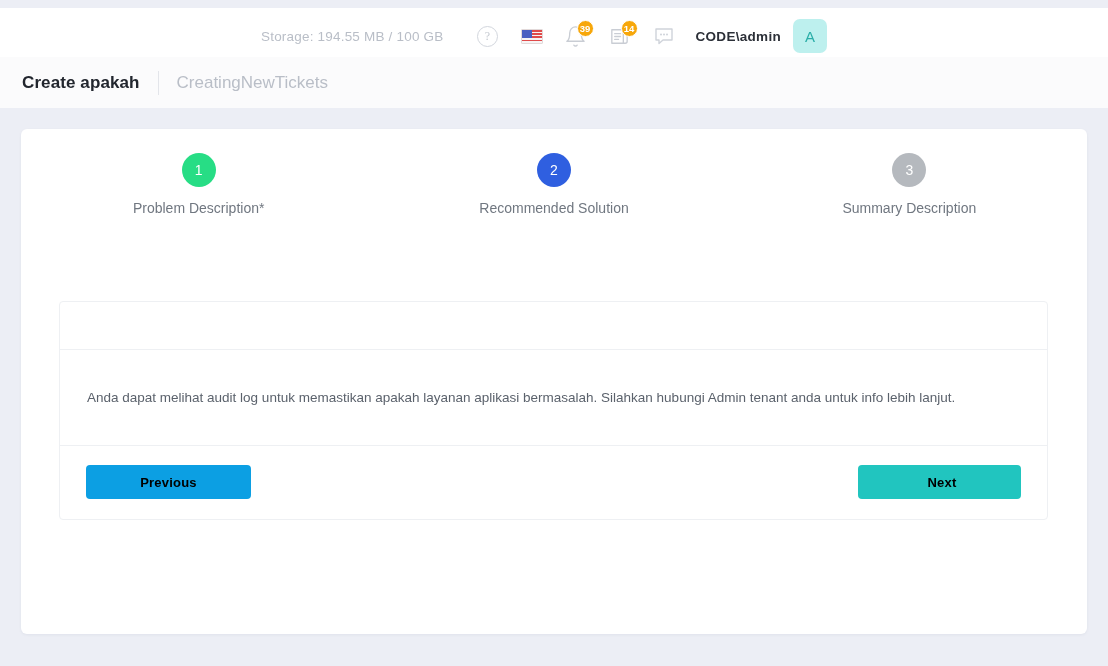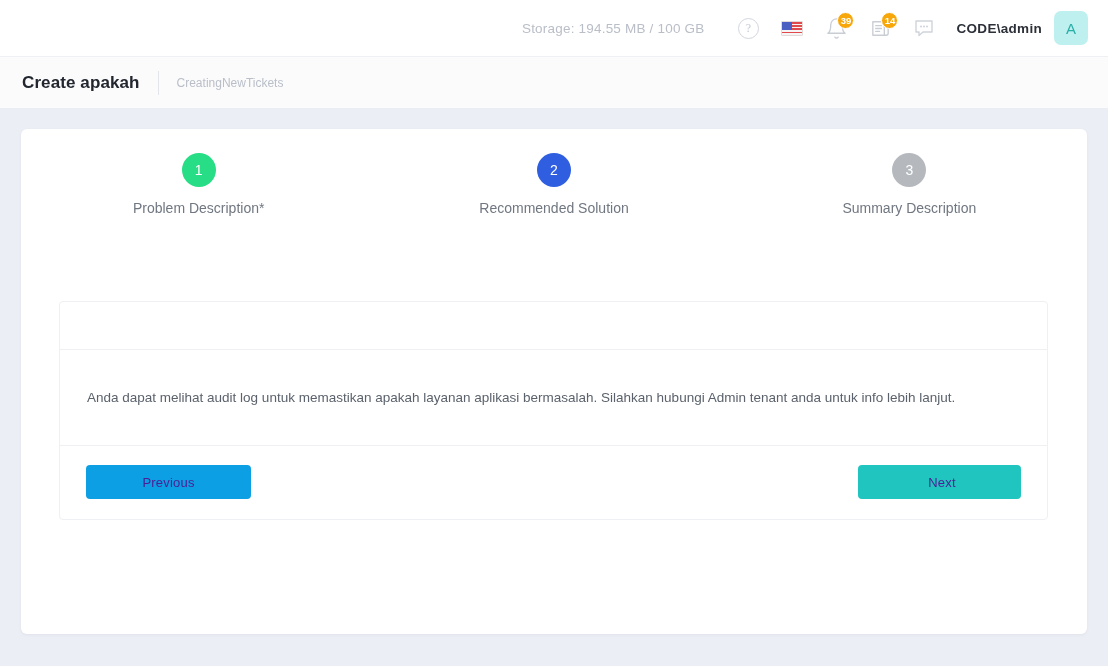--- a/index.html
+++ b/index.html
@@ -7,25 +7,25 @@
   html, body {
     margin: 0; padding: 0;
     width: 1108px; height: 666px;
     background: #eceef5;
     font-family: "Liberation Sans", sans-serif;
     overflow: hidden;
   }
 
   
   .topbar {
-    position: absolute; top: 0; left: 0;
+    position: absolute; top: 8px; left: 0;
     width: 1108px; height: 57px;
     background: #ffffff;
     border-bottom: 1px solid #eef0f3;
-    display: flex; align-items: center; justify-content: flex-end;
+    display: flex; align-items: center; justify-content: center;
     padding-right: 20px;
   }
   .topbar-inner { display: flex; align-items: center; gap: 0px; }
 
   .storage-text {
     font-size: 13.5px;
     color: #b9bec7;
     letter-spacing: .2px;
     margin-right: 22px;
     white-space: nowrap;
@@ -99,21 +99,21 @@
   }
   .page-title {
     font-size: 17px; font-weight: bold; color: #22262e;
     letter-spacing: .1px;
   }
   .title-divider {
     width: 1px; height: 24px; background: #e3e5ea;
     margin: 0 18px;
   }
   .breadcrumb {
-    font-size: 12px; color: #b9bec7;
+    font-size: 17px; color: #b9bec7;
   }
 
   
   .outer-card {
     position: absolute;
     left: 21px; top: 129px;
     width: 1066px; height: 505px;
     background: #ffffff;
     border-radius: 6px;
     box-shadow: 0 1px 3px rgba(40,50,80,.06);
@@ -164,21 +164,21 @@
     color: #5b626c;
     line-height: 1.6;
   }
   .inner-footer {
     height: 72px;
     display: flex; align-items: center; justify-content: space-between;
     padding: 0 26px;
   }
   .btn {
     border: none; border-radius: 4px;
-    color: #4c1d95; font-size: 13px; font-weight: normal;
+    color: #000000; font-size: 13px; font-weight: bold;
     cursor: pointer;
     font-family: "Liberation Sans", sans-serif;
     letter-spacing: .2px;
   }
   .btn-prev {
     width: 165px; height: 34px;
     background: #0c9fe3;
   }
   .btn-next {
     width: 163px; height: 34px;

